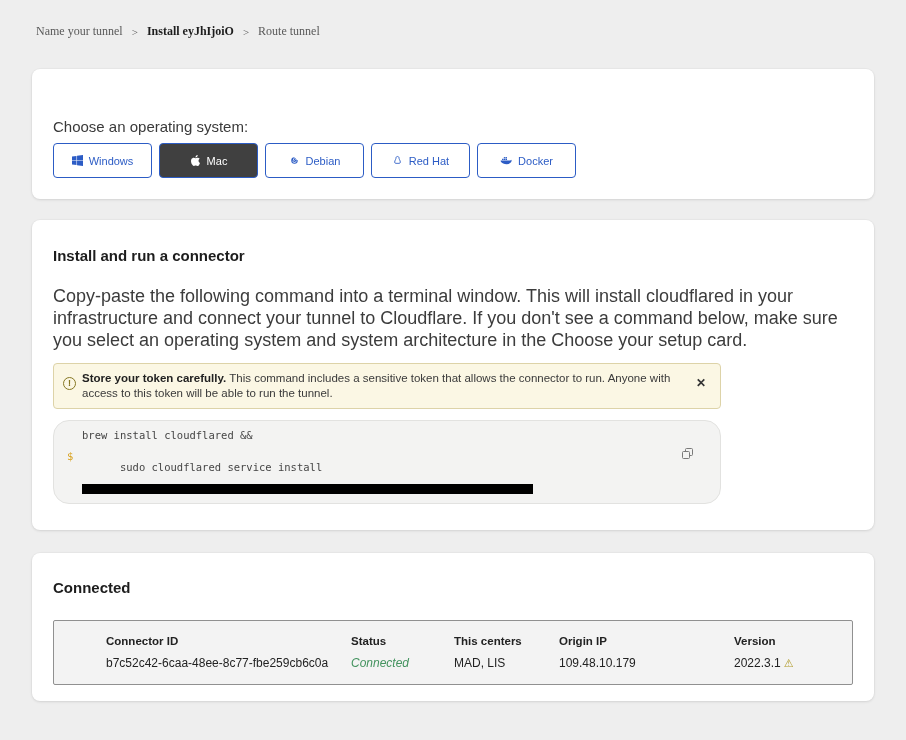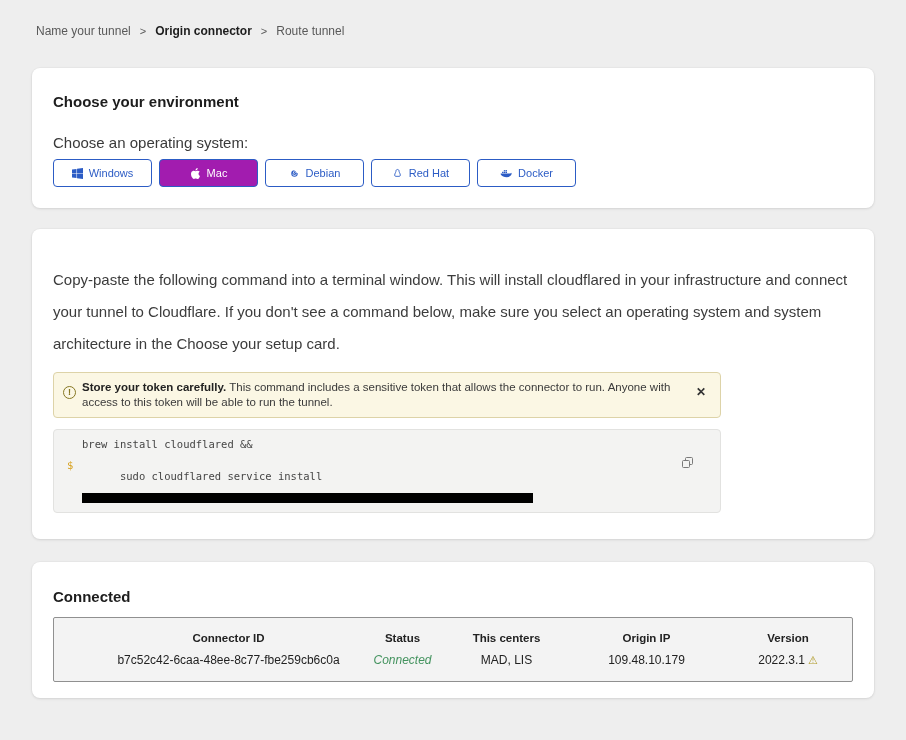--- a/index.html
+++ b/index.html
@@ -11,59 +11,60 @@
     overflow:hidden;
   }
   
   .breadcrumb {
     padding:24px 36px 0;
     font-size:12px;
     color:#595959;
     display:flex;
     align-items:center;
     gap:9px;
+    font-family:Liberation Serif, serif;
   }
   .crumb { cursor:default; }
   .crumb.active { font-weight:bold; color:#1d1d1d; }
   .crumb-sep { color:#595959; font-size:11px; }
 
   
   .card {
     margin:0 32px;
     background:#ffffff;
     border-radius:8px;
     box-shadow:0 1px 3px rgba(0,0,0,0.10), 0 0 0 1px rgba(0,0,0,0.02);
   }
   .card-title { font-size:15px; font-weight:bold; color:#1d1d1d; }
 
   
   .card-env { margin-top:30px; padding:25px 21px 21px; }
   .os-label { font-size:15px; color:#3a3a3a; margin-top:24px; margin-bottom:8px; }
   .os-row { display:flex; gap:7px; }
   .os-btn {
-    width:99px; height:28px;
+    width:99px; height:35px;
     display:flex; align-items:center; justify-content:center; gap:6px;
     background:#ffffff;
     border:1px solid #2c5cc5;
     border-radius:4px;
     color:#2c5cc5;
     font-family:"Liberation Sans", sans-serif;
     font-size:11px;
     cursor:pointer;
   }
-  .os-btn.selected { background:#a21caf; color:#ffffff; }
+  .os-btn.selected { background:#404040; color:#ffffff; }
   .os-icon { display:inline-flex; align-items:center; }
   .os-icon svg { display:block; }
 
   
   .card-install { margin-top:21px; padding:27px 21px 26px; }
   .install-desc {
-    margin-top:8px;
-    font-size:15px;
-    line-height:32px;
+    margin-top:21px;
+    font-size:18px;
+    line-height:22px;
     color:#3c3c3c;
     max-width:800px;
   }
   .warn-banner {
     position:relative;
     margin-top:12px;
     width:668px;
     background:#fbf7e4;
     border:1px solid #ddd3a8;
     border-radius:4px;
@@ -89,21 +90,21 @@
     font-size:12px; font-weight:bold; color:#333;
     cursor:pointer; line-height:1;
     font-family:"Liberation Sans", sans-serif;
   }
   .code-block {
     position:relative;
     margin-top:11px;
     width:668px;
     background:#f3f3f2;
     border:1px solid #e2e2e0;
-    border-radius:4px;
+    border-radius:16px;
     padding:9px 0 8px;
     font-family:"DejaVu Sans Mono","Liberation Mono",monospace;
     font-size:10.5px;
     line-height:11px;
     color:#454545;
   }
   .code-line { position:relative; padding-left:28px; white-space:pre; }
   .code-line.spacer { height:10px; }
   .prompt { position:absolute; left:13px; top:0; color:#d9a426; }
   .redact {
@@ -116,47 +117,45 @@
   .redact-1 { width:536px; margin-left:2px; }
   .redact-2 { width:451px; }
   .copy-btn {
     position:absolute; right:26px; top:26px;
     background:none; border:none; cursor:pointer; padding:0;
   }
 
   
   .card-connectors { margin-top:23px; padding:26px 21px 16px; }
   .conn-table {
-    margin-top:12px;
+    margin-top:24px;
     background:#f3f3f3;
     border:1px solid #909090;
     border-radius:2px;
     padding:14px 10px 14px 52px;
     display:grid;
     grid-template-columns:245px 103px 105px 175px auto;
-    text-align:center;
   }
   .conn-head { font-size:11.5px; font-weight:bold; color:#222; }
   .conn-val { font-size:12px; color:#222; margin-top:9px; }
   .conn-val.status { color:#44935f;font-style:italic; }
   .ver-warn { color:#b09a28; font-size:11px; margin-left:3px; }
 </style>
 </head>
 <body>
 
 <nav class="breadcrumb">
   <span class="crumb">Name your tunnel</span>
   <span class="crumb-sep">&gt;</span>
-  <span class="crumb active">Origin connector</span>
+  <span class="crumb active">Install eyJhIjoiO</span>
   <span class="crumb-sep">&gt;</span>
   <span class="crumb">Route tunnel</span>
 </nav>
 
 <section class="card card-env">
-  <h2 class="card-title">Choose your environment</h2>
   <div class="os-label">Choose an operating system:</div>
   <div class="os-row">
 
     <button class="os-btn">
       <span class="os-icon">
         <svg width="11" height="11" viewBox="0 0 12 12">
             <path fill="currentColor" d="M0 1.7 4.9 1v4.6H0V1.7zM5.5.9 12 0v5.6H5.5V.9zM0 6.4h4.9V11L0 10.3V6.4zm5.5 0H12V12l-6.5-.9V6.4z"></path>
           </svg>
       </span>
       <span>Windows</span>
@@ -202,20 +201,21 @@
             </g>
           </svg>
       </span>
       <span>Docker</span>
     </button>
 
   </div>
 </section>
 
 <section class="card card-install">
+  <h2 class="card-title">Install and run a connector</h2>
   <p class="install-desc">Copy-paste the following command into a terminal window. This will install cloudflared in your infrastructure and connect your tunnel to Cloudflare. If you don't see a command below, make sure you select an operating system and system architecture in the Choose your setup card.</p>
 
   <div class="warn-banner">
     <span class="warn-icon">!</span>
     <b>Store your token carefully.</b><span> This command includes a sensitive token that allows the connector to run. Anyone with access to this token will be able to run the tunnel.</span>
     <button class="warn-close">✕</button>
   </div>
 
   <div class="code-block">
     <div class="code-line"><span>brew install cloudflared &amp;&amp;</span></div>

